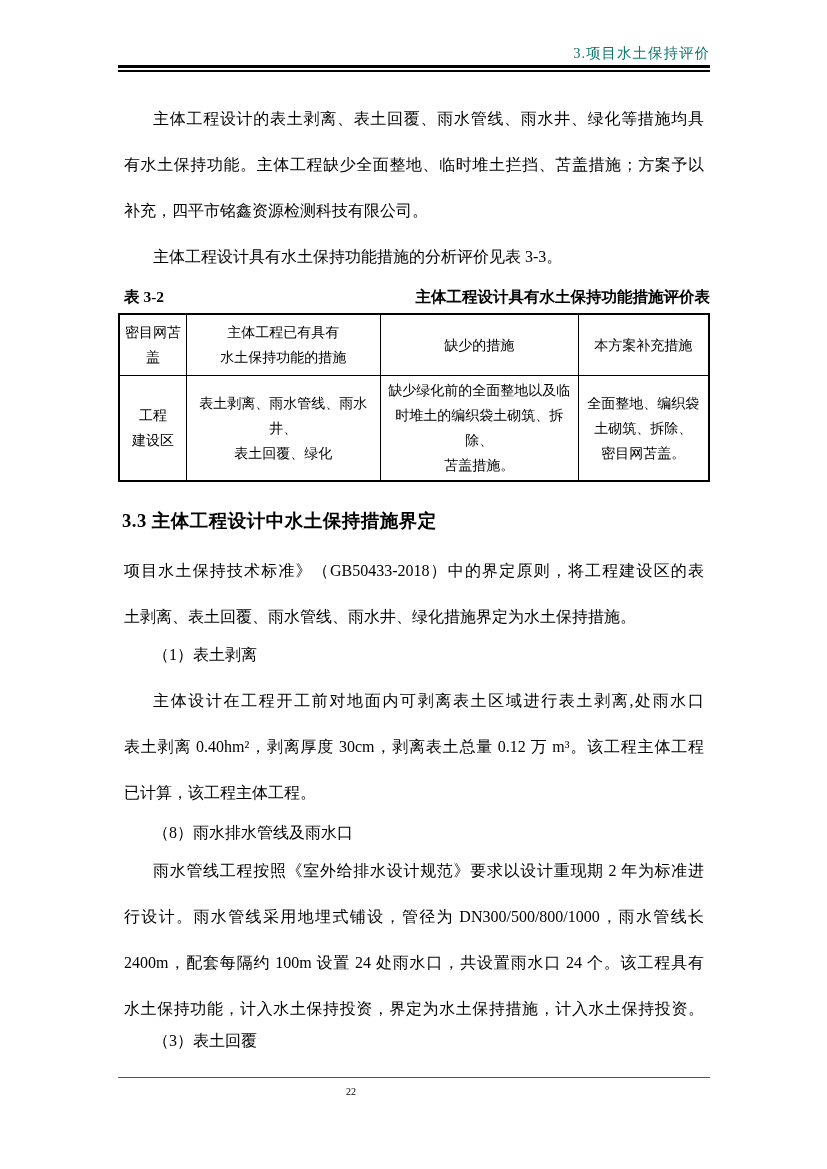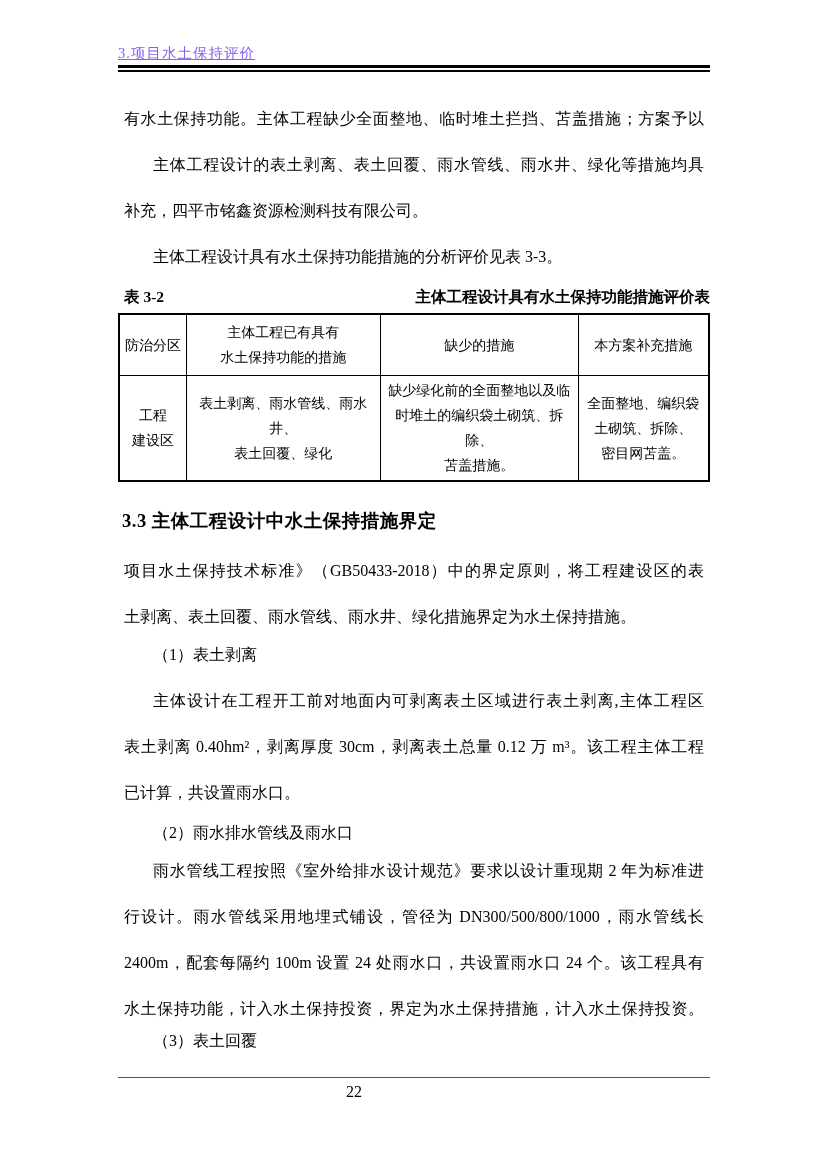--- a/index.html
+++ b/index.html
@@ -7,22 +7,22 @@
     position:relative;
     width:827px; height:1169px;
     background:#ffffff;
     font-family:"Liberation Serif","DejaVu Serif",serif;
     color:#000;
     overflow:hidden;
   }
   
   .running-header { position:absolute; top:42px; left:118px; width:592px; }
   .header-title {
-    text-align:left; font-size:14.5px; line-height:22px; height:22px;
-    color:#8b5cf6; letter-spacing:1px;text-decoration:underline;
+    text-align:right; font-size:14.5px; line-height:22px; height:22px;
+    color:#0f766e; letter-spacing:1px;
   }
   .header-rule {
     margin-top:1px; height:2px;
     border-top:3px solid #000; border-bottom:2px solid #000;
   }
   
   .content { position:absolute; top:96px; left:118px; width:592px; }
   .line {
     font-size:16px; line-height:46px; height:46px;
     padding:0 6px; overflow:hidden;
@@ -51,39 +51,39 @@
     font-size:18.5px; font-weight:bold; letter-spacing:0.5px;
     padding:0 4px; overflow:hidden;
   }
   .mt12 { margin-top:12px; }
   .mtn8 { margin-top:-8px; }
   .mtn6 { margin-top:-6px; }
   .sub-last { height:34px; line-height:34px; }
   
   .footer { position:absolute; top:1077px; left:118px; width:592px; }
   .footer-rule { border-top:1.5px solid #555; height:0; }
-  .footer-row { position:relative; height:22px; line-height:22px; margin-top:3px; font-size:16px; }
+  .footer-row { position:relative; height:22px; line-height:22px; margin-top:3px; font-size:10px; }
   .page-number { position:absolute; left:228px; top:0; }
   .company { position:absolute; right:0; top:0; }
 </style>
 </head>
 <body>
 
 <div class="page">
 
   <div class="running-header">
     <div class="header-title">3.项目水土保持评价</div>
     <div class="header-rule"></div>
   </div>
 
   <div class="content">
 
     <div>
+      <div class="line jline indent">主体工程设计的表土剥离、表土回覆、雨水管线、雨水井、绿化等措施均具</div>
       <div class="line jline">有水土保持功能。主体工程缺少全面整地、临时堆土拦挡、苫盖措施；方案予以</div>
-      <div class="line jline indent">主体工程设计的表土剥离、表土回覆、雨水管线、雨水井、绿化等措施均具</div>
       <div class="line">补充，四平市铭鑫资源检测科技有限公司。</div>
     </div>
 
     <div>
       <div class="line indent">主体工程设计具有水土保持功能措施的分析评价见表 3-3。</div>
     </div>
 
     <div class="caption">
       <span class="caption-label">表 3-2</span>
       <div class="caption-title">主体工程设计具有水土保持功能措施评价表</div>
@@ -91,21 +91,21 @@
 
     <table class="eval">
       <colgroup>
         <col style="width:11.4%">
         <col style="width:32.9%">
         <col style="width:33.5%">
         <col style="width:22.2%">
       </colgroup>
       <tbody>
           <tr class="thead">
-        <td>防治分区</td>
+        <td>密目网苫盖</td>
         <td>主体工程已有具有
 水土保持功能的措施</td>
         <td>缺少的措施</td>
         <td>本方案补充措施</td>
       </tr>
       <tr class="tbody">
         <td>工程
 建设区</td>
         <td>表土剥离、雨水管线、雨水井、
 表土回覆、绿化</td>
@@ -122,26 +122,26 @@
     <div class="h-section">3.3 主体工程设计中水土保持措施界定</div>
 
     <div class="mt12">
       <div class="line jline">项目水土保持技术标准》（GB50433-2018）中的界定原则，将工程建设区的表</div>
       <div class="line">土剥离、表土回覆、雨水管线、雨水井、绿化措施界定为水土保持措施。</div>
     </div>
 
     <div class="line indent mtn8">（1）表土剥离</div>
 
     <div>
-      <div class="line jline indent">主体设计在工程开工前对地面内可剥离表土区域进行表土剥离,主体工程区</div>
+      <div class="line jline indent">主体设计在工程开工前对地面内可剥离表土区域进行表土剥离,处雨水口</div>
       <div class="line jline">表土剥离 0.40hm²，剥离厚度 30cm，剥离表土总量 0.12 万 m³。该工程主体工程</div>
-      <div class="line">已计算，共设置雨水口。</div>
+      <div class="line">已计算，该工程主体工程。</div>
     </div>
 
-    <div class="line indent mtn6">（2）雨水排水管线及雨水口</div>
+    <div class="line indent mtn6">（8）雨水排水管线及雨水口</div>
 
     <div class="mtn8">
       <div class="line jline indent">雨水管线工程按照《室外给排水设计规范》要求以设计重现期 2 年为标准进</div>
       <div class="line jline">行设计。雨水管线采用地埋式铺设，管径为 DN300/500/800/1000，雨水管线长</div>
       <div class="line jline">2400m，配套每隔约 100m 设置 24 处雨水口，共设置雨水口 24 个。该工程具有</div>
       <div class="line jline">水土保持功能，计入水土保持投资，界定为水土保持措施，计入水土保持投资。</div>
     </div>
 
     <div class="line indent mtn8 sub-last">（3）表土回覆</div>
 

